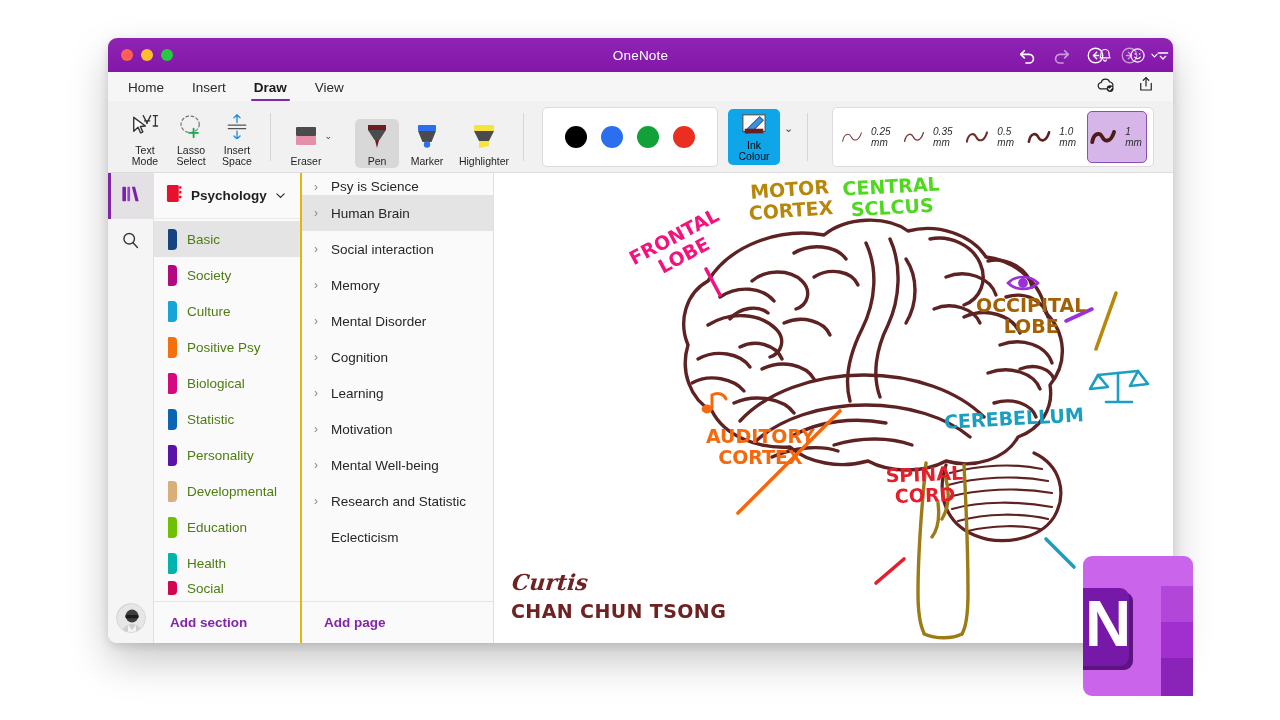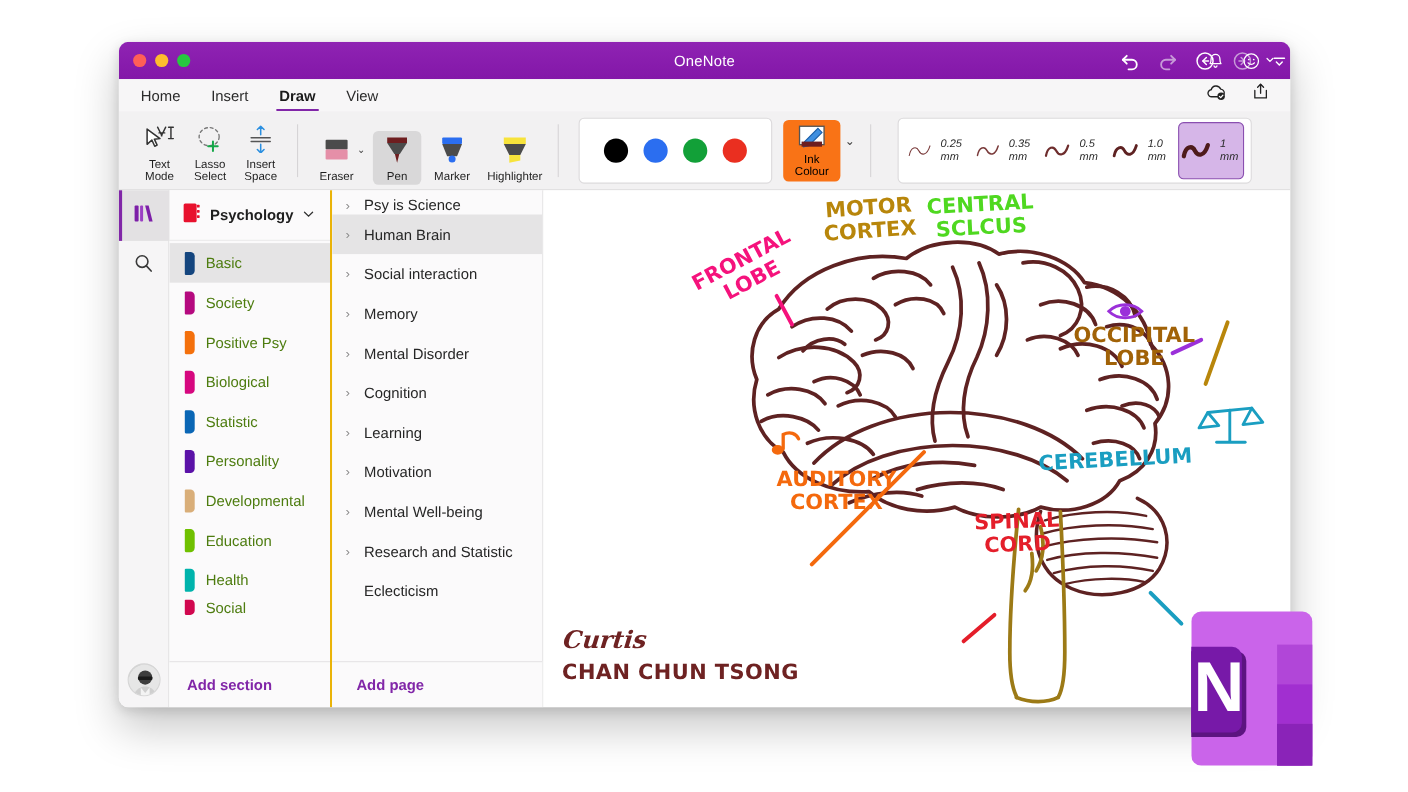--- a/index.html
+++ b/index.html
@@ -96,21 +96,21 @@
   
   .colorbox {
     width: 176px; height: 60px; background:#fff; border:1px solid #dcdadc;
     border-radius: 5px; display:flex; align-items:center; justify-content:center;
     gap: 14px; margin-left: 8px;
   }
   .swatch { width: 22px; height: 22px; border-radius:50%; cursor:pointer; }
 
   .inkcolour {
     width: 52px; display:flex; flex-direction:column; align-items:center; cursor:pointer;
-    background:#f97316; border-radius:5px; padding: 3px 0 2px 0; margin-left: 10px;
+    background:#0ea5e9; border-radius:5px; padding: 3px 0 2px 0; margin-left: 10px;
   }
   .inkcolour .lbl { font-size:10.5px; line-height: 11.5px; text-align:center; }
 
   
   .thickbox {
     height: 60px; background:#fff; border:1px solid #dcdadc; border-radius:5px;
     display:flex; align-items:center; padding: 0 6px; gap: 2px; margin-left: 14px;
   }
   .thick {
     width: 60px; height: 52px; display:flex; flex-direction:row;
@@ -326,21 +326,21 @@
         <span class="gly" style="position:relative;">
           <svg width="30" height="28" viewBox="0 0 30 28">
             <rect x="5" y="4" width="20" height="9" rx="1" fill="#4b4b4b"></rect>
             <rect x="5" y="13" width="20" height="9" rx="1" fill="#e58fa8"></rect>
           </svg>
           <span class="chev-small" style="position:absolute; right:-11px; top:10px;">⌄</span>
         </span>
         <span class="lbl">Eraser</span>
       </div>
 
-      <div class="tool pentool sel" style="margin-left:8px;">
+      <div class="tool pentool sel" style="margin-left:24px;">
         <span class="gly">
           <svg width="26" height="30" viewBox="0 0 26 30">
             <rect x="4" y="3" width="18" height="5" fill="#6e1d1f"></rect>
             <path d="M4 8 h18 l-6.5 10 h-5 Z" fill="#4b4b4b"></path>
             <path d="M11 18 h4 l-2 8 Z" fill="#6e1d1f"></path>
           </svg>
         </span>
         <span class="lbl">Pen</span>
       </div>
 
@@ -485,20 +485,24 @@
       <div class="sec-list">
         <div class="sec active">
             <span class="tab-color" style="background:#14457e"></span>
             <span>Basic</span>
           </div>
         <div class="sec">
             <span class="tab-color" style="background:#b5097f"></span>
             <span>Society</span>
           </div>
         <div class="sec">
+            <span class="tab-color" style="background:#17a4d8"></span>
+            <span>Culture</span>
+          </div>
+        <div class="sec">
             <span class="tab-color" style="background:#f4700c"></span>
             <span>Positive Psy</span>
           </div>
         <div class="sec">
             <span class="tab-color" style="background:#d6077f"></span>
             <span>Biological</span>
           </div>
         <div class="sec">
             <span class="tab-color" style="background:#0a66b5"></span>
             <span>Statistic</span>

